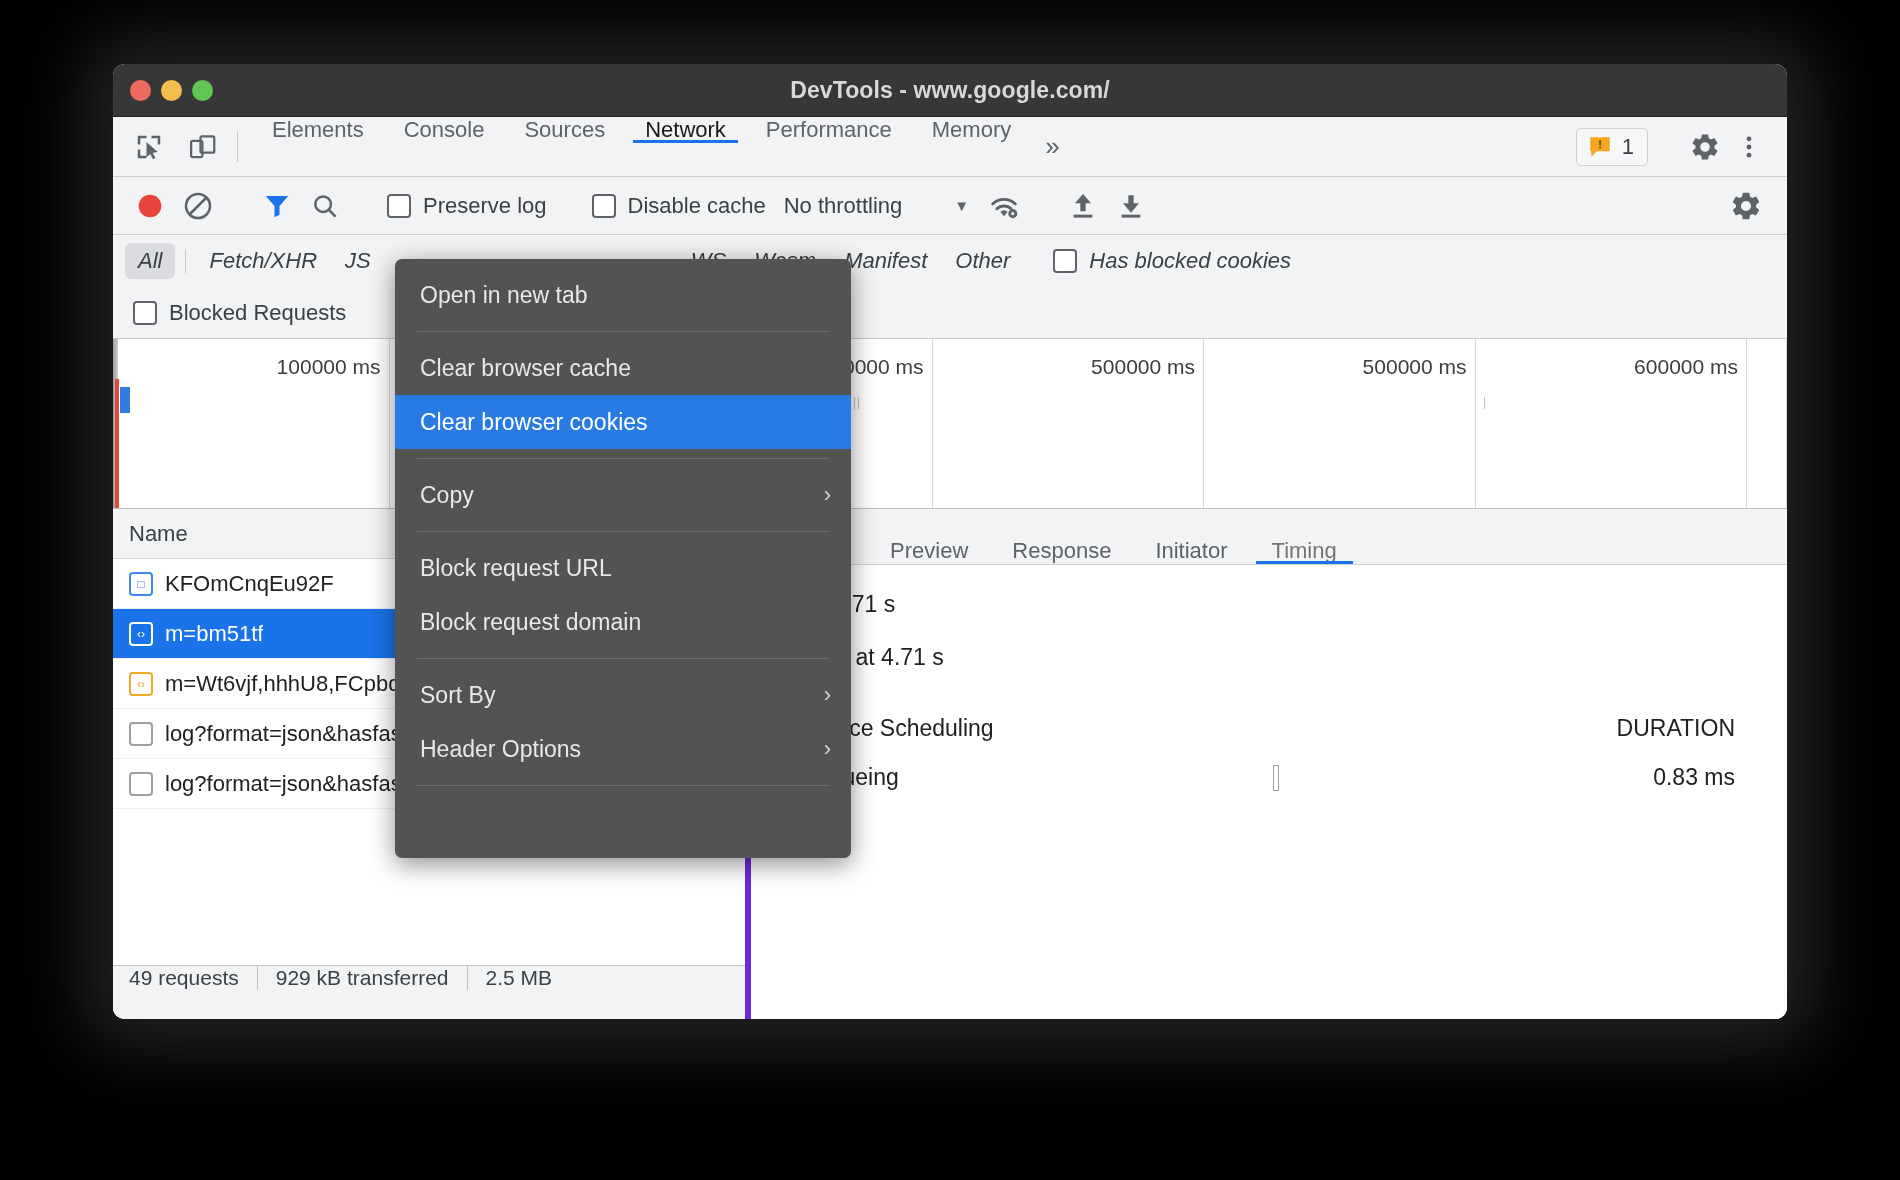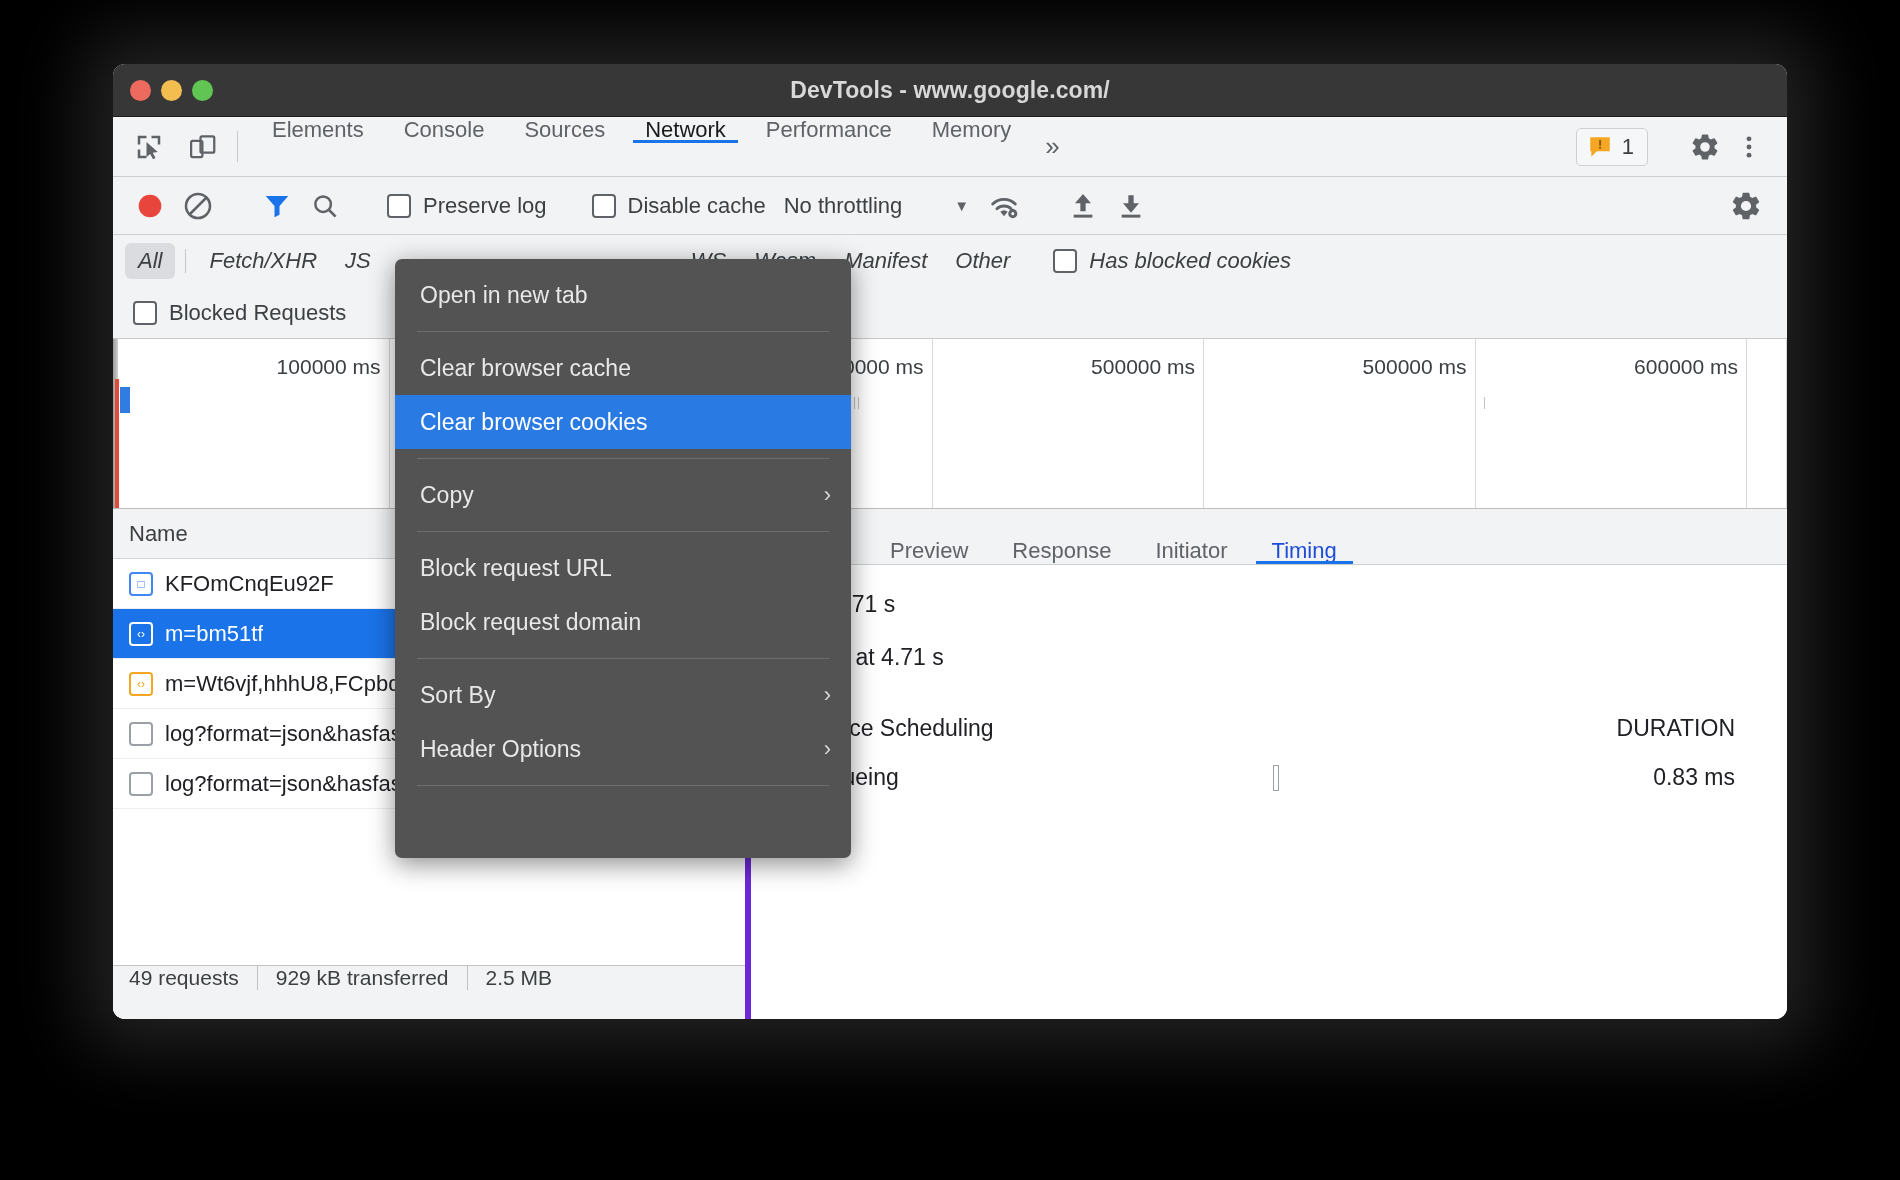--- a/index.html
+++ b/index.html
@@ -313,21 +313,21 @@
     padding-left: 18px;
     flex: 0 0 auto;
   }
   .dtab {
     display: flex; align-items: center;
     padding: 0 22px;
     font-size: 22px; color: #5f6368;
     position: relative;
     white-space: nowrap;
   }
-  .dtab.active { color: #1d4ed8; margin-top: 24px; }
+  .dtab.active { color: #737373; margin-top: 24px; }
   .dtab.active::after {
     content: "";
     position: absolute; left: 6px; right: 6px; bottom: 0;
     height: 3px; background: #1a73e8;
   }
   .timing-body {
     flex: 1 1 auto;
     padding: 26px 0 0 0;
     overflow: hidden;
   }

